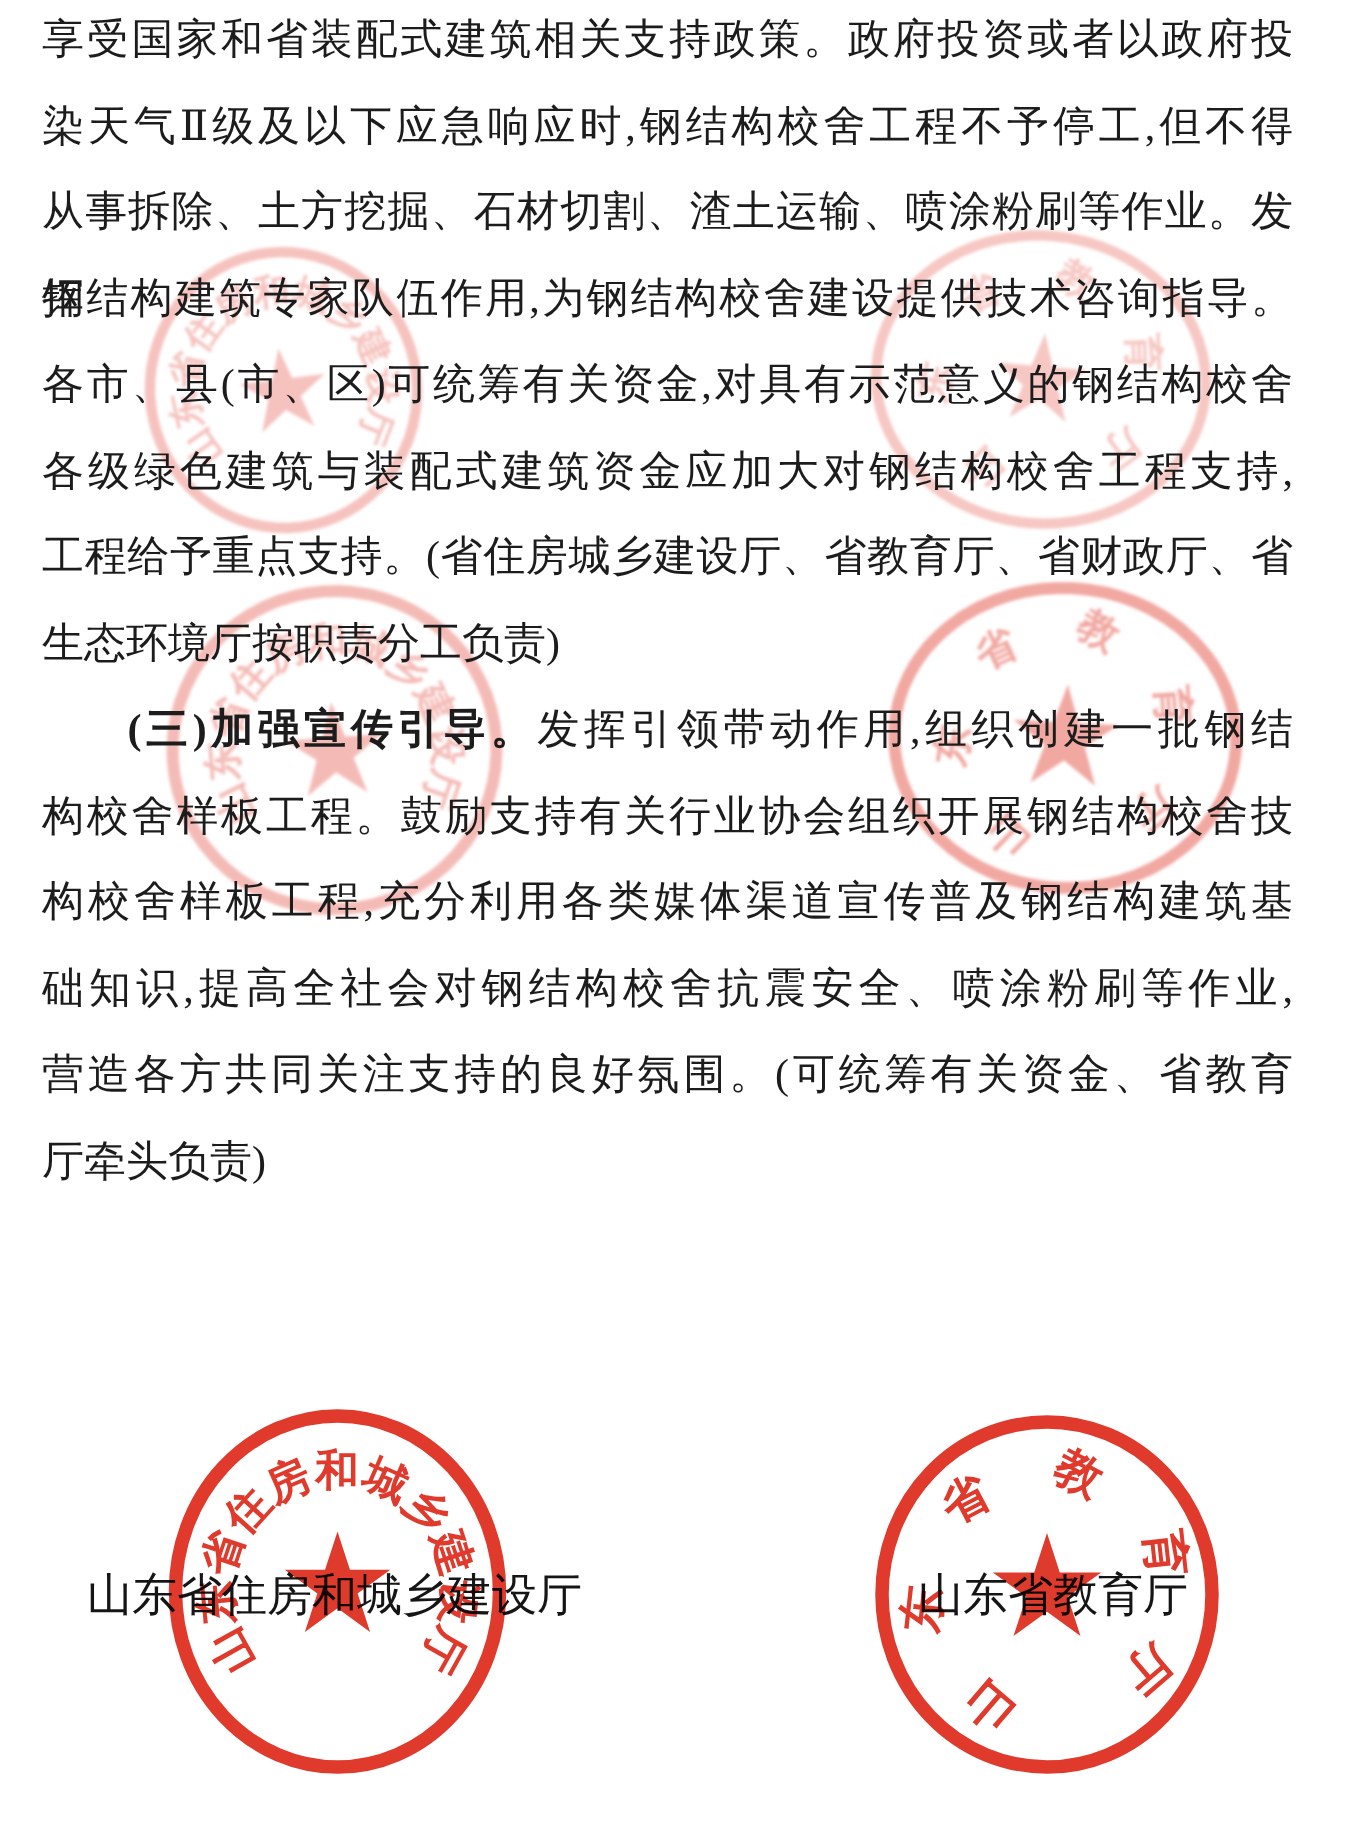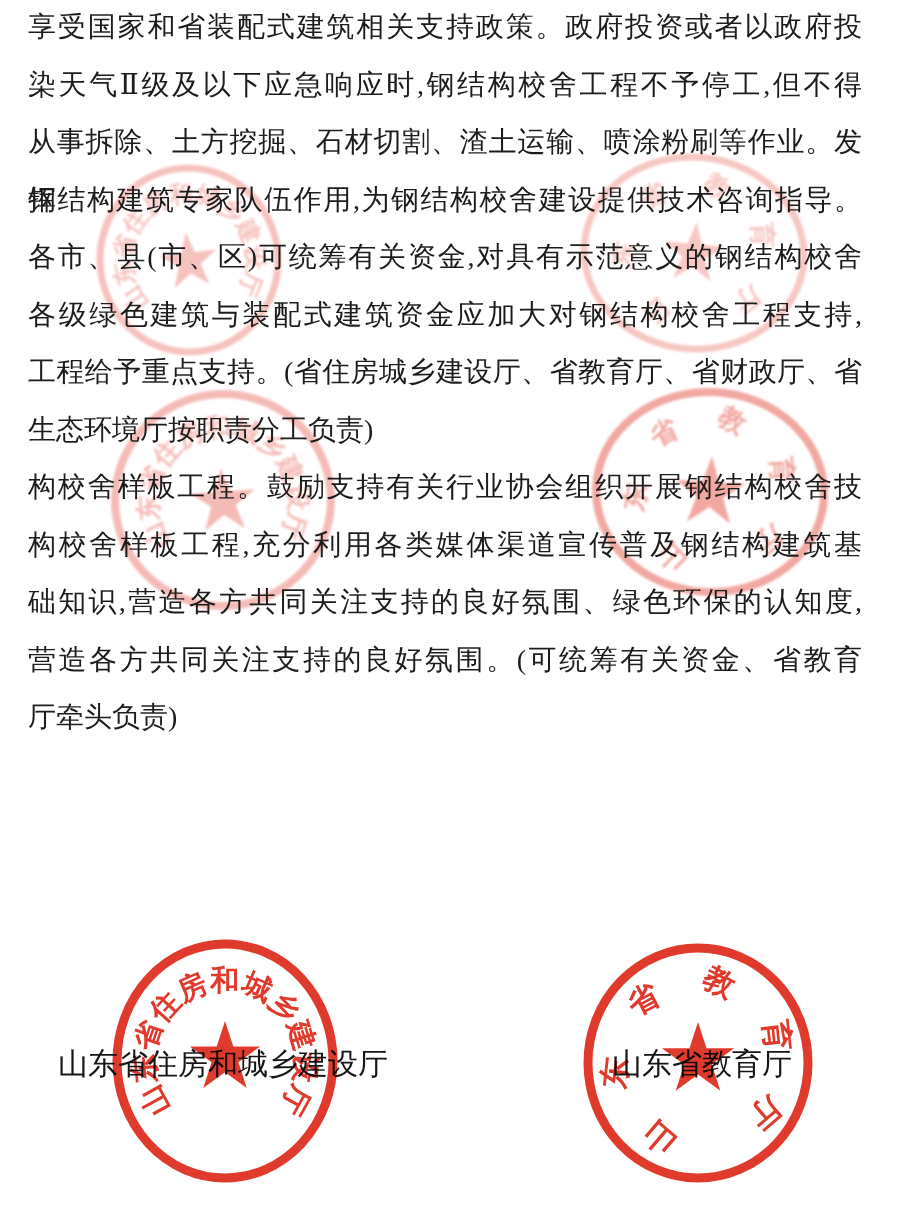--- a/index.html
+++ b/index.html
@@ -98,23 +98,24 @@
 
   <div class="textblock">
     <div class="line">享受国家和省装配式建筑相关支持政策。政府投资或者以政府投</div>
     <div class="line">染天气Ⅱ级及以下应急响应时,钢结构校舍工程不予停工,但不得</div>
     <div class="line">从事拆除、土方挖掘、石材切割、渣土运输、喷涂粉刷等作业。发挥</div>
     <div class="line">钢结构建筑专家队伍作用,为钢结构校舍建设提供技术咨询指导。</div>
     <div class="line">各市、县(市、区)可统筹有关资金,对具有示范意义的钢结构校舍</div>
     <div class="line">各级绿色建筑与装配式建筑资金应加大对钢结构校舍工程支持,</div>
     <div class="line">工程给予重点支持。(省住房城乡建设厅、省教育厅、省财政厅、省</div>
     <div class="line short">生态环境厅按职责分工负责)</div>
+    <div class="line indent"><span class="bold">(三)加强宣传引导。</span><span>发挥引领带动作用,组织创建一批钢结</span></div>
     <div class="line">构校舍样板工程。鼓励支持有关行业协会组织开展钢结构校舍技</div>
     <div class="line">构校舍样板工程,充分利用各类媒体渠道宣传普及钢结构建筑基</div>
-    <div class="line">础知识,营造各方共同关注支持的良好氛围、绿色环保的认知度,</div>
+    <div class="line">础知识,提高全社会对钢结构校舍抗震安全、喷涂粉刷等作业,</div>
     <div class="line">营造各方共同关注支持的良好氛围。(可统筹有关资金、省教育</div>
     <div class="line short">厅牵头负责)</div>
   </div>
 
   <div class="sig left">山东省住房和城乡建设厅</div>
   <div class="sig right">山东省教育厅</div>
 
   <svg class="seal seal-left" width="234" height="252" viewBox="0 0 234 252">
     <ellipse cx="117" cy="125" rx="108" ry="117" fill="none" stroke="#e03a2c" stroke-width="9"></ellipse>
     <use href="#star" transform="translate(117,122) scale(0.925)" fill="#df3b2d"></use>

